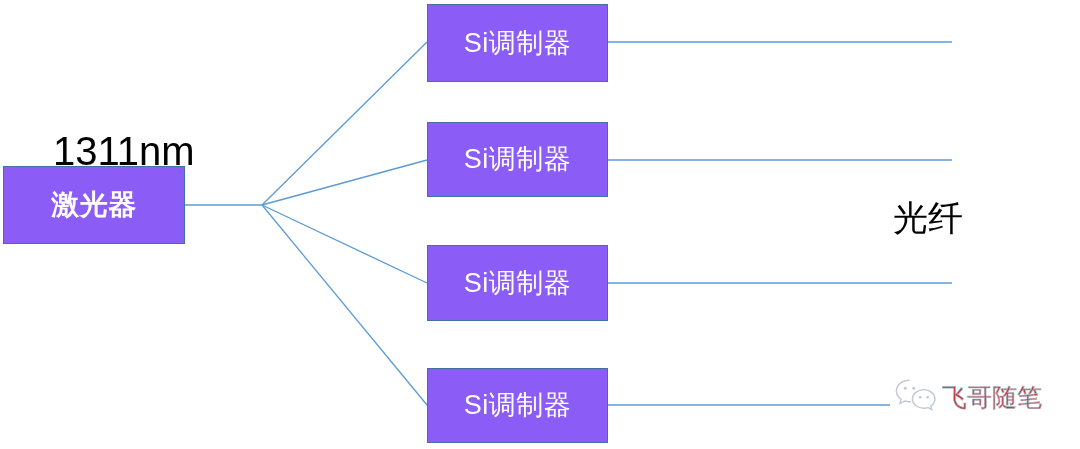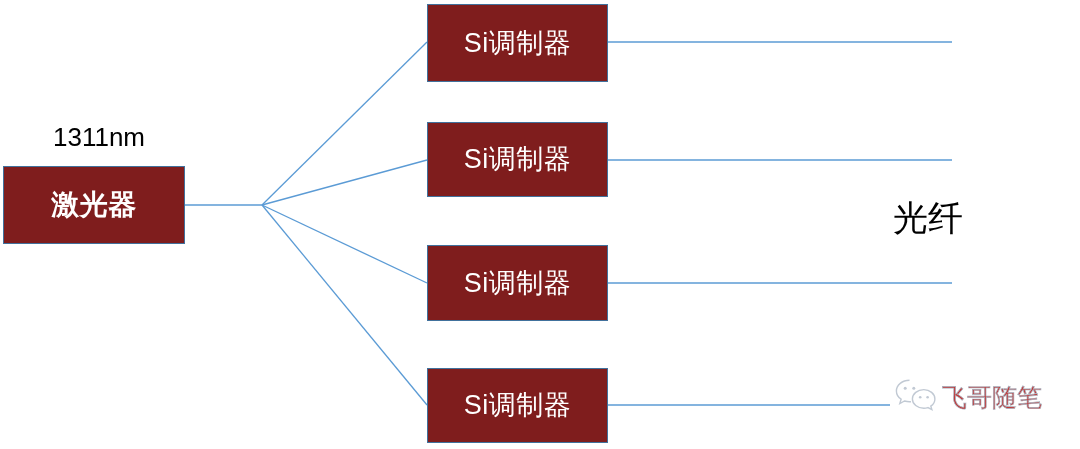--- a/index.html
+++ b/index.html
@@ -22,21 +22,21 @@
     position: absolute;
     left: 0;
     top: 0;
     width: 1080px;
     height: 449px;
     pointer-events: none;
   }
   .node-box {
     position: absolute;
     box-sizing: border-box;
-    background: #7f1d1d;
+    background: #8b5cf6;
     border: 1px solid #41719C;
     display: flex;
     align-items: center;
     justify-content: center;
     color: #FFFFFF;
     font-size: 27px;
     font-weight: 400;
     letter-spacing: 0.5px;
     line-height: 1;
     white-space: nowrap;
@@ -48,22 +48,22 @@
   }
   .free-label {
     position: absolute;
     color: #000000;
     white-space: nowrap;
     line-height: 1;
     z-index: 3;
   }
   #wavelength-label {
     left: 53px;
-    top: 124px;
-    font-size: 26px;
+    top: 131px;
+    font-size: 40px;
     letter-spacing: 0px;
   }
   #fiber-label {
     left: 893px;
     top: 201px;
     font-size: 35px;
     font-family: "DejaVu Serif", "Liberation Serif", serif;
   }
   #watermark {
     position: absolute;

